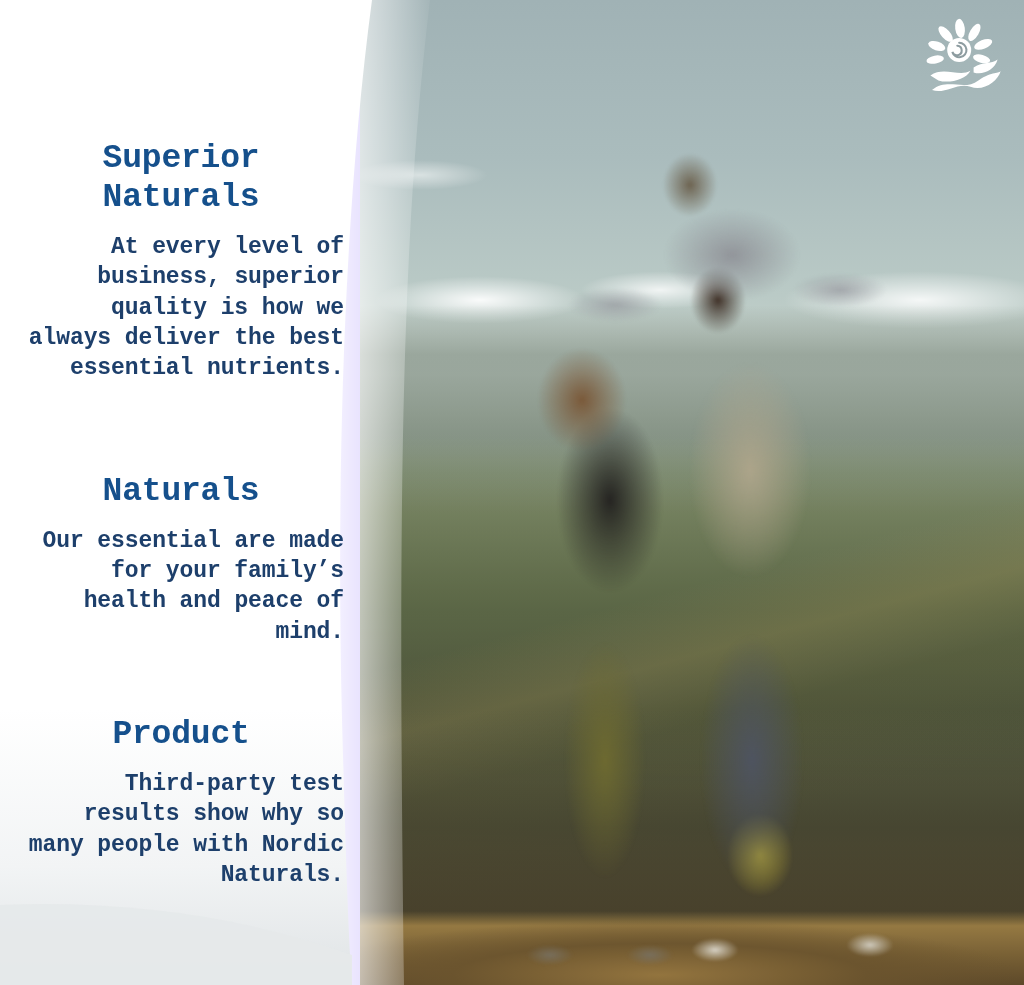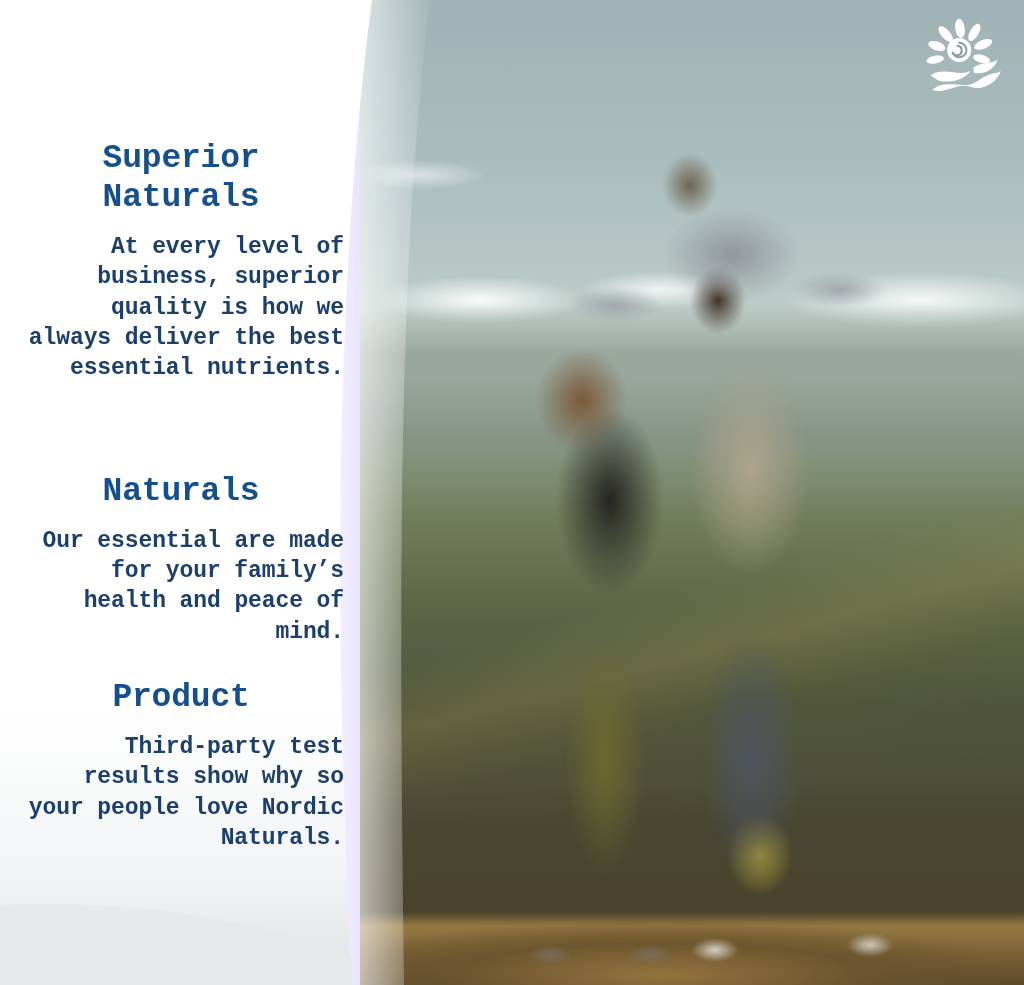--- a/index.html
+++ b/index.html
@@ -86,21 +86,21 @@
   
   .content{
     position:absolute; left:0; top:0; width:362px; height:985px;
     padding:0 18px;
     display:flex; flex-direction:column; justify-content:flex-start;
     z-index:5;
   }
   .block{ text-align:center; }
   .block.b1{ margin-top:140px; }
   .block.b2{ margin-top:50px; }
-  .block.b3{ margin-top:32px; }
+  .block.b3{ margin-top:69px; }
 
   .heading{
     color:#15508c;
     font-size:33px;
     font-weight:bold;
     line-height:1.18;
     letter-spacing:-0.2px;
   }
   .body{
     color:#1d3f6b;
@@ -166,21 +166,21 @@
         <br>
         <span>Naturals</span>
       </div>
       <p class="body">Our essential are made for your family’s health and peace of mind.</p>
     </div>
 
     <div class="block b3">
       <div class="heading">
         <span>Product</span><br>
       </div>
-      <p class="body">Third-party test results show why so your people love Nordic Naturals.</p>
+      <p class="body">Third-party test results show why so many people with Nordic Naturals.</p>
     </div>
 
   </div>
 
   <svg class="logo" viewBox="0 0 100 100">
     <g fill="#ffffff">
 
       <ellipse cx="45" cy="13" rx="6" ry="12" transform="rotate(-8 45 13)"></ellipse>
       <ellipse cx="63" cy="18" rx="5.5" ry="12" transform="rotate(30 63 18)"></ellipse>
       <ellipse cx="74" cy="33" rx="5.5" ry="12" transform="rotate(68 74 33)"></ellipse>

